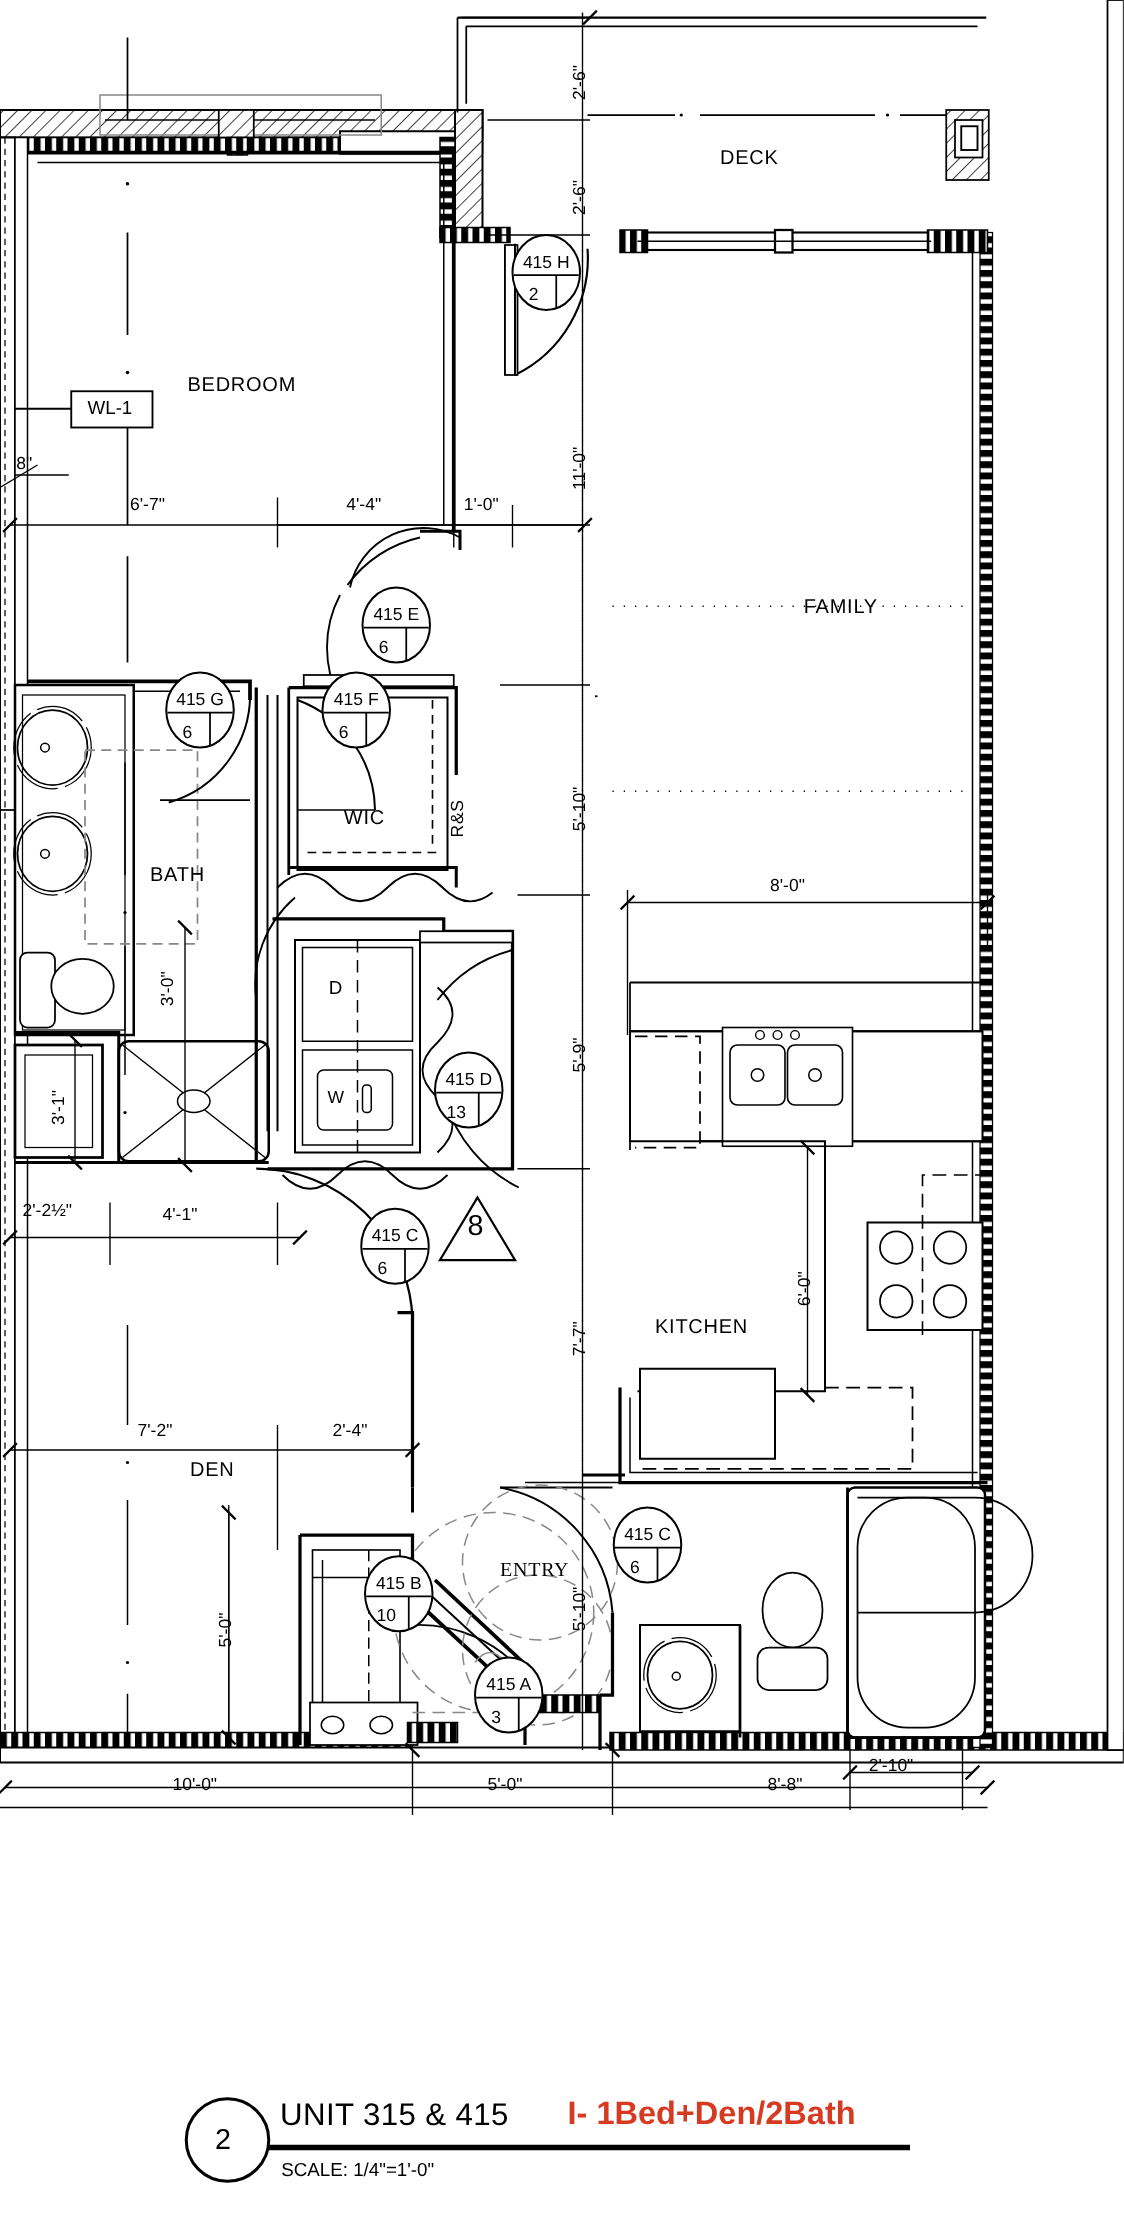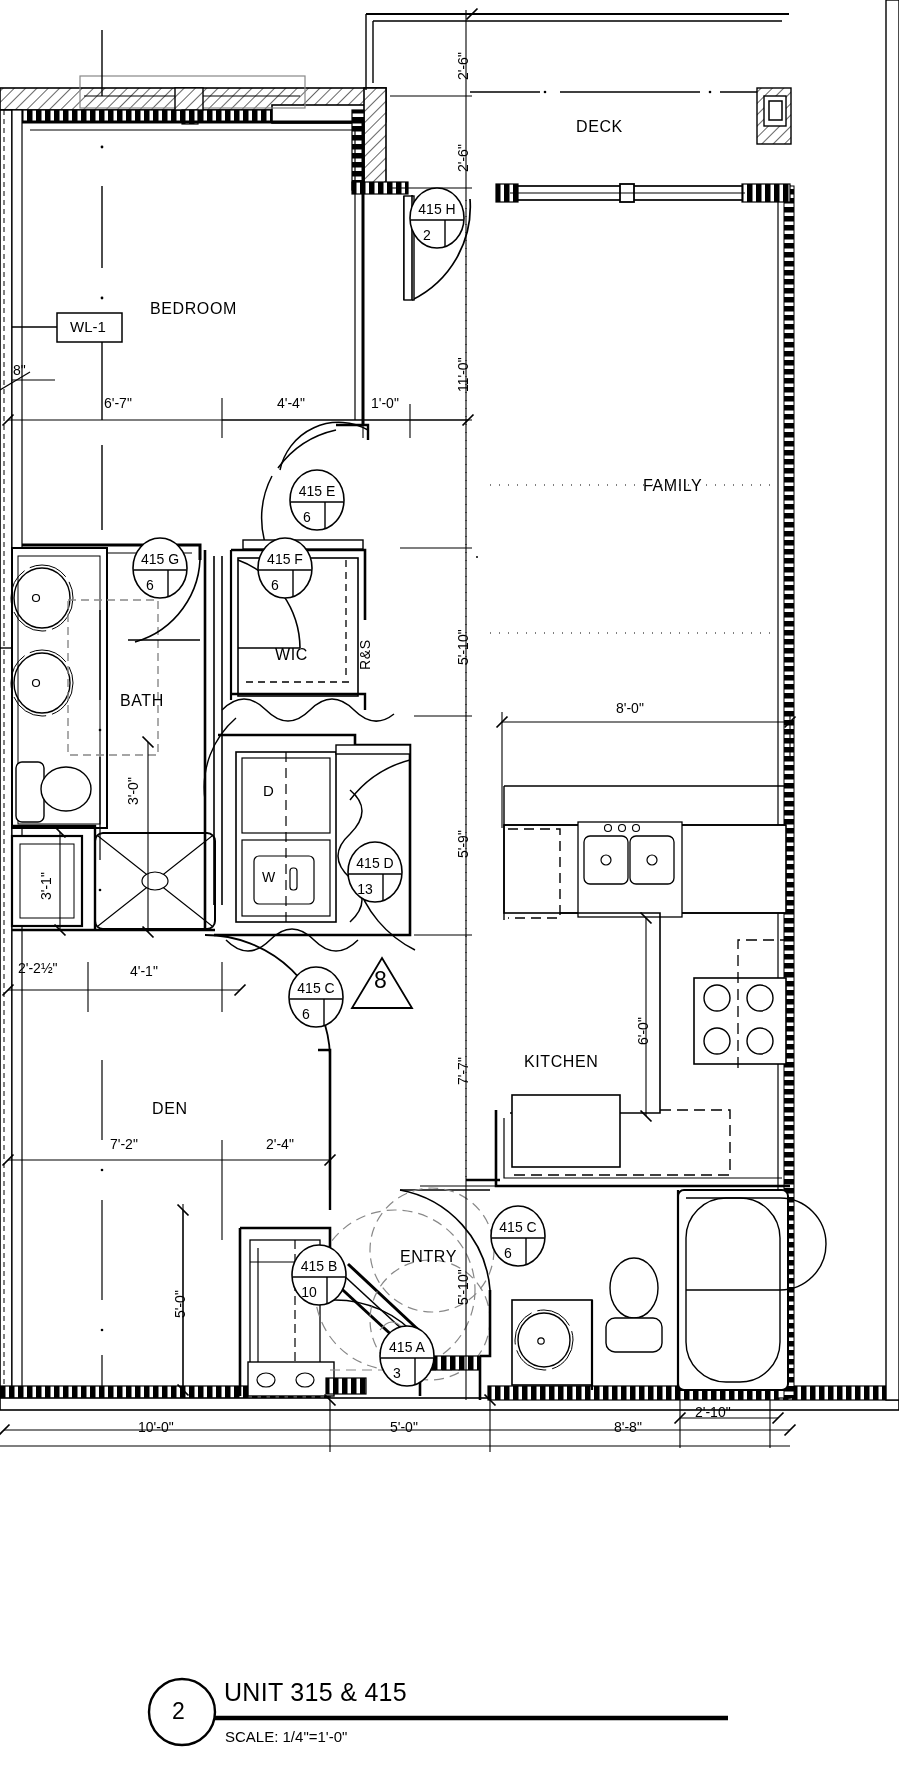--- a/index.html
+++ b/index.html
@@ -387,22 +387,22 @@
   <line x1="214" y1="1718" x2="728" y2="1718" stroke="#000" stroke-width="4.5"></line>
 </svg>
 
 <div class="lbl room" style="left:150px;top:300px;">BEDROOM</div>
 <div class="lbl room" style="left:556px;top:118px;margin-left:20px;">DECK</div>
 <div class="lbl room" style="left:605px;top:477px;margin-left:38px;">FAMILY</div>
 <div class="lbl room" style="left:120px;top:692px;">BATH</div>
 <div class="lbl room" style="left:275px;top:646px;">WIC</div>
 <div class="lbl room vdim" style="left:357px;top:670px;">R&amp;S</div>
 <div class="lbl room" style="left:524px;top:1024px;margin-top:29px;">KITCHEN</div>
-<div class="lbl room" style="left:152px;top:1100px;">DEN</div>
-<div class="lbl room" style="left:400px;top:1248px;">ENTRY</div>
+<div class="lbl room" style="left:152px;top:1168px;">DEN</div>
+<div class="lbl room" style="left:400px;top:1248px;font-family:Liberation Serif, serif;">ENTRY</div>
 
 <div class="lbl" style="left:263px;top:782px;font-size:15px;">D</div>
 <div class="lbl" style="left:262px;top:869px;font-size:14px;">W</div>
 
 <div class="lbl" style="left:70px;top:318px;font-size:15px;">WL-1</div>
 <div class="lbl" style="left:374px;top:967px;font-size:23px;">8</div>
 
 <div class="lbl dim" style="left:13px;top:362px;">8"</div>
 
 <div class="lbl dim" style="left:104px;top:395px;">6'-7"</div>
@@ -427,15 +427,16 @@
 <div class="lbl vdim" style="left:455px;top:858px;">5'-9"</div>
 <div class="lbl vdim" style="left:455px;top:1085px;">7'-7"</div>
 <div class="lbl vdim" style="left:455px;top:1305px;">5'-10"</div>
 <div class="lbl vdim" style="left:125px;top:805px;">3'-0"</div>
 <div class="lbl vdim" style="left:38px;top:900px;">3'-1"</div>
 <div class="lbl vdim" style="left:635px;top:1045px;">6'-0"</div>
 <div class="lbl vdim" style="left:172px;top:1318px;">5'-0"</div>
 
 <div class="lbl bubnum" style="left:172px;top:1698px;">2</div>
 <div class="lbl title-unit" style="left:224px;top:1678px;">UNIT 315 &amp; 415</div>
+<div class="lbl title-red" style="left:454px;top:1675px;color:#D63A21;">I- 1Bed+Den/2Bath</div>
 <div class="lbl title-scale" style="left:225px;top:1728px;">SCALE: 1/4"=1'-0"</div>
 
 </div>
 
 </body></html>

